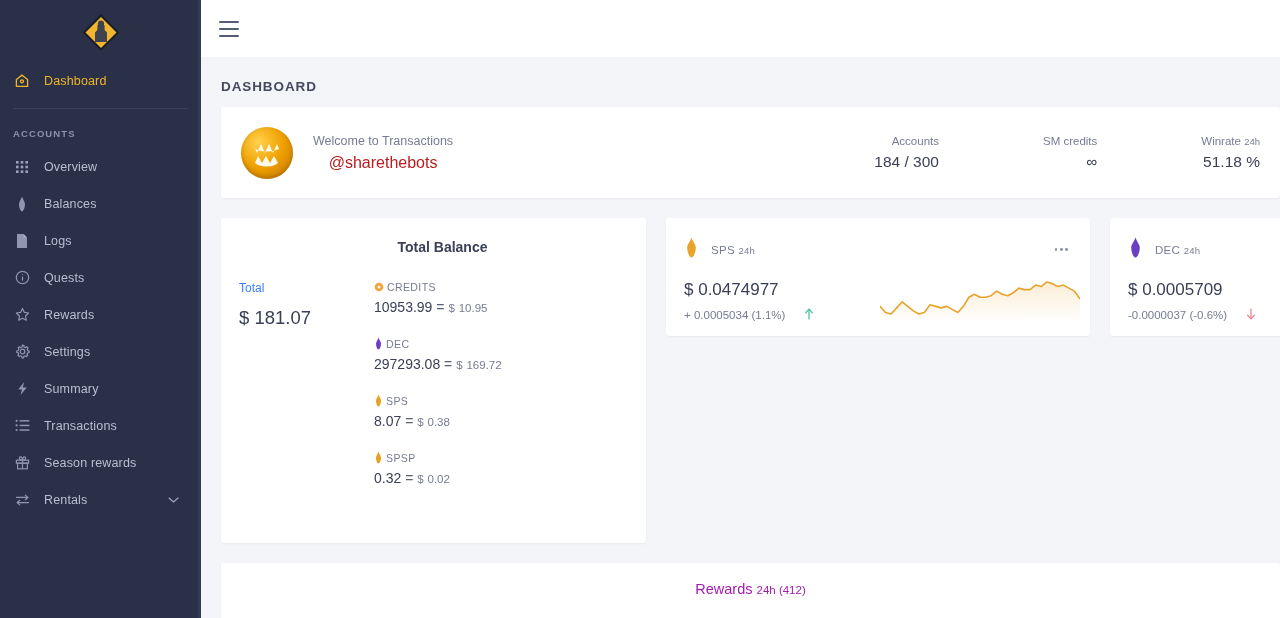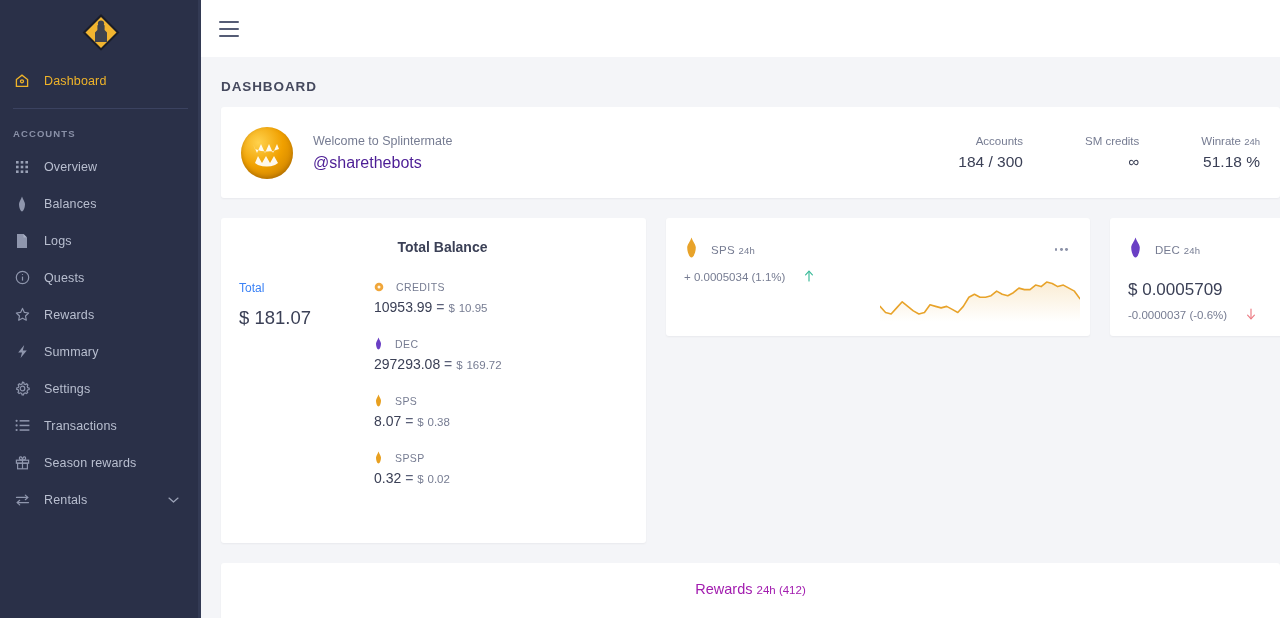--- a/index.html
+++ b/index.html
@@ -116,25 +116,25 @@
   }
   .avatar {
     width: 52px; height: 52px; border-radius: 50%;
     position: relative; flex: 0 0 52px;
     background: radial-gradient(circle at 34% 30%, #ffd24d 0%, #f0a000 48%, #c07700 100%);
     box-shadow: inset 0 -2px 4px rgba(120,70,0,0.4);
     overflow: hidden;
   }
   .welcome-text { margin-left: 20px; }
   .welcome-line1 { font-size: 12.5px; color: #767c92; margin-bottom: 6px; }
-  .welcome-line2 { font-size: 16px; color: #4c1d95; }
+  .welcome-line2 { font-size: 16px; color: #b91c1c; text-align: center; }
 
   .stats { display: flex; margin-left: auto; align-items: flex-start; }
   .stat { text-align: right; }
-  .stat + .stat { margin-left: 62px; }
+  .stat + .stat { margin-left: 104px; }
   .stat-label { font-size: 11.5px; color: #767c92; margin-bottom: 6px; }
   .stat-label .sub { font-size: 9.5px; }
   .stat-value { font-size: 15.5px; color: #3b4056; }
 
   
   .cards-row {
     display: flex; gap: 20px;
     margin: 20px 0 0 20px;
   }
   .balance-card {
@@ -142,21 +142,21 @@
     height: 325px;
     padding: 21px 0 0 18px;
   }
   .balance-title { font-size: 14px; font-weight: bold; color: #3b4056; text-align: center; }
   .balance-body { display: flex; margin-top: 26px; }
   .total-col { width: 135px; }
   .total-label { font-size: 12px; color: #3b82f6; margin-bottom: 12px; }
   .total-value { font-size: 18.5px; color: #3b4056; }
   .tokens-col { flex: 1; }
   .token-row { margin-bottom: 22px; }
-  .token-head { display: flex; align-items: center; gap: 12px; margin-bottom: 6px; }
+  .token-head { display: flex; align-items: center; gap: 3px; margin-bottom: 6px; }
   .token-name { font-size: 10.5px; color: #767c92; letter-spacing: 0.4px; }
   .token-amounts { font-size: 14px; color: #3b4056; }
   .token-amounts .eq { color: #5a6078; }
   .token-amounts .usd { font-size: 11.5px; color: #767c92; }
 
   .price-card {
     width: 424px; min-width: 424px;
     height: 118px;
     padding: 19px 18px 0 18px;
     position: relative;
@@ -276,35 +276,35 @@
         <span class="nav-icon">
           <svg width="15" height="15" viewBox="0 0 15 15" fill="none" stroke="#8f96ad" stroke-width="1.2" stroke-linejoin="round">
             <path d="M7.5 1.4 L9.4 5.4 L13.6 6 L10.5 9 L11.3 13.2 L7.5 11.2 L3.7 13.2 L4.5 9 L1.4 6 L5.6 5.4 Z"></path>
           </svg>
         </span>
         <span class="nav-label">Rewards</span>
       </div>
 
       <div class="nav-item">
         <span class="nav-icon">
-          <svg width="15" height="15" viewBox="0 0 15 15" fill="#8f96ad">
-            <path d="M9.2 1 L3.2 8.4 H7 L5.6 14 L11.8 6.4 H7.8 Z"></path>
-          </svg>
-        </span>
-        <span class="nav-label">Summary</span>
-      </div>
-
-      <div class="nav-item">
-        <span class="nav-icon">
           <svg width="15" height="15" viewBox="0 0 15 15" fill="none" stroke="#8f96ad" stroke-width="1.2">
             <circle cx="7.5" cy="7.5" r="2.3"></circle>
             <path d="M7.5 1.1 L8.8 1.4 L9.1 3 L10.4 3.6 L11.8 2.8 L12.9 4 L12.2 5.4 L12.7 6.7 L14.2 7.1 L14.1 8.5 L12.6 8.9 L12 10.2 L12.7 11.5 L11.6 12.6 L10.2 11.9 L8.9 12.4 L8.5 13.9 L7.1 13.9 L6.7 12.4 L5.4 11.8 L4.1 12.5 L3 11.4 L3.7 10 L3.2 8.7 L1.7 8.3 L1.8 6.9 L3.3 6.5 L3.9 5.2 L3.2 3.9 L4.3 2.8 L5.7 3.5 L7 3 Z"></path>
           </svg>
         </span>
         <span class="nav-label">Settings</span>
+      </div>
+
+      <div class="nav-item">
+        <span class="nav-icon">
+          <svg width="15" height="15" viewBox="0 0 15 15" fill="#8f96ad">
+            <path d="M9.2 1 L3.2 8.4 H7 L5.6 14 L11.8 6.4 H7.8 Z"></path>
+          </svg>
+        </span>
+        <span class="nav-label">Summary</span>
       </div>
 
       <div class="nav-item">
         <span class="nav-icon">
           <svg width="15" height="13" viewBox="0 0 15 13" fill="#8f96ad">
             <circle cx="1.6" cy="1.8" r="1.1"></circle>
               <rect x="4.6" y="1.1" width="9.8" height="1.5"></rect>
             <circle cx="1.6" cy="6.4" r="1.1"></circle>
               <rect x="4.6" y="5.7" width="9.8" height="1.5"></rect>
             <circle cx="1.6" cy="11" r="1.1"></circle>
@@ -362,21 +362,21 @@
       <div class="page-title">DASHBOARD</div>
 
       <div class="card welcome-card">
         <div class="avatar">
           <svg width="52" height="52" viewBox="0 0 52 52">
             <path d="M12 17 L16 26 L20 17 L24 26 L28 17 L32 26 L36 17 L38 22 Q26 27 14 22 Z" fill="#ffffff" opacity="0.92"></path>
             <path d="M14 36 L17 29 L21 36 L25 29 L29 36 L33 29 L37 36 L34 38 Q26 41 17 38 Z" fill="#ffffff" opacity="0.92"></path>
           </svg>
         </div>
         <div class="welcome-text">
-          <div class="welcome-line1">Welcome to Splintermate</div>
+          <div class="welcome-line1">Welcome to Transactions</div>
           <div class="welcome-line2">@sharethebots</div>
         </div>
 
         <div class="stats">
           <div class="stat">
             <div class="stat-label">Accounts</div>
             <div class="stat-value">184 / 300</div>
           </div>
           <div class="stat">
             <div class="stat-label">SM credits</div>
@@ -480,20 +480,21 @@
                   <path d="M7.5 0.6 C9.2 5.3 11.8 7.7 11.8 10.6 C11.8 15.4 9.6 20.4 7.5 20.4 C5.4 20.4 3.2 15.4 3.2 10.6 C3.2 7.7 5.8 5.3 7.5 0.6 Z" fill="#e8a32a"></path>
                 </svg>
             </span>
             <span class="price-name"><span>SPS</span> <span class="sub">24h</span></span>
             <span class="dots">
                 <i></i>
                 <i></i>
                 <i></i>
               </span>
           </div>
+          <div class="price-main">$ 0.0474977</div>
           <div class="price-delta">
             <span>+ 0.0005034 (1.1%)</span>
             <span>
               <svg width="10" height="12" viewBox="0 0 10 12" fill="none" stroke="#3dbb9a" stroke-width="1.2" stroke-linecap="round" stroke-linejoin="round">
                 <line x1="5" y1="11" x2="5" y2="1.4"></line>
                   <polyline points="1.6,4.8 5,1.2 8.4,4.8"></polyline>
               </svg>
             </span>
           </div>
           <svg class="spark" viewBox="0 0 200 48" preserveAspectRatio="none">

